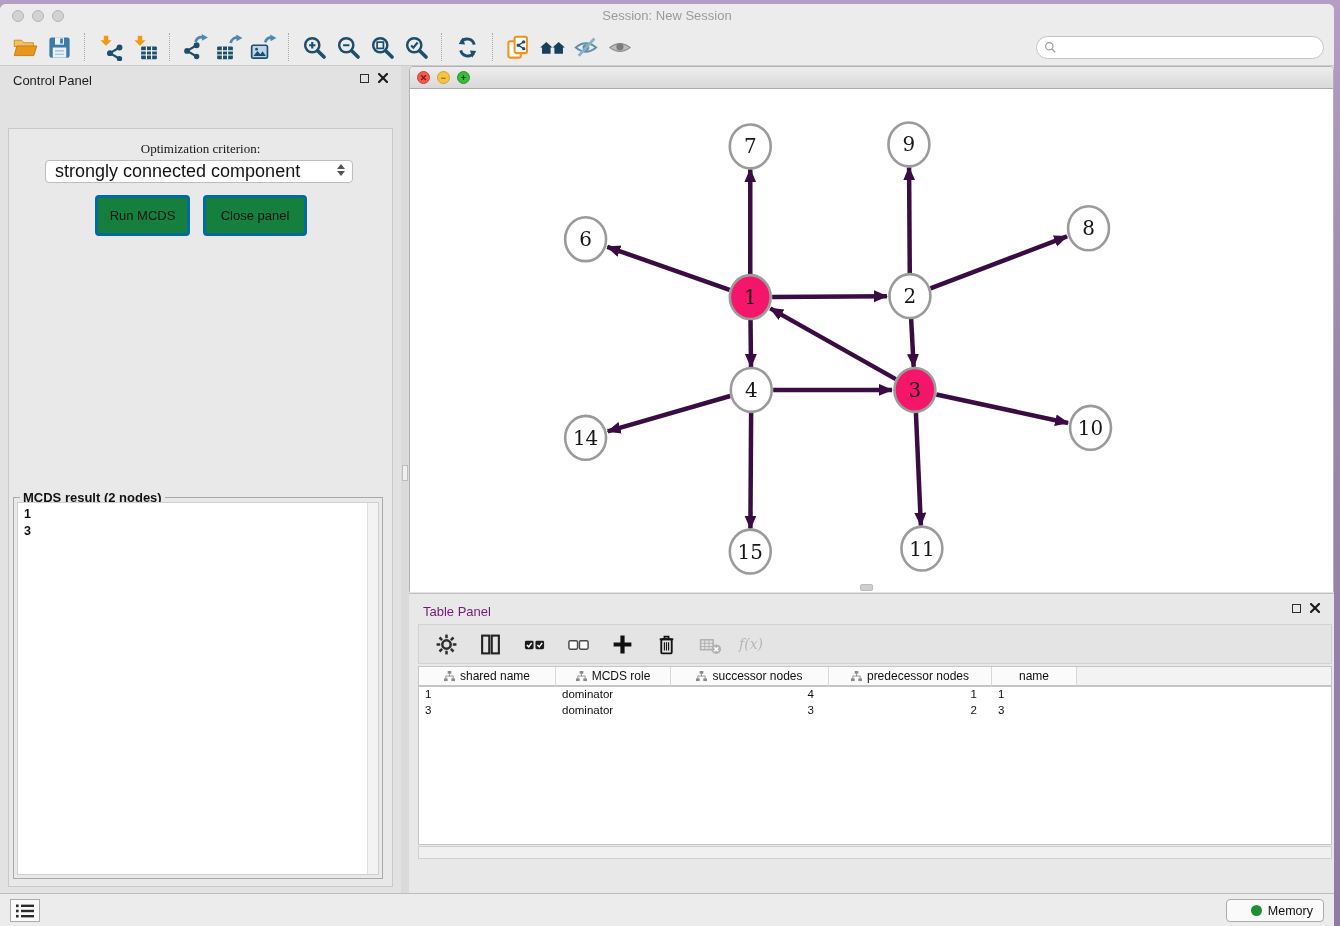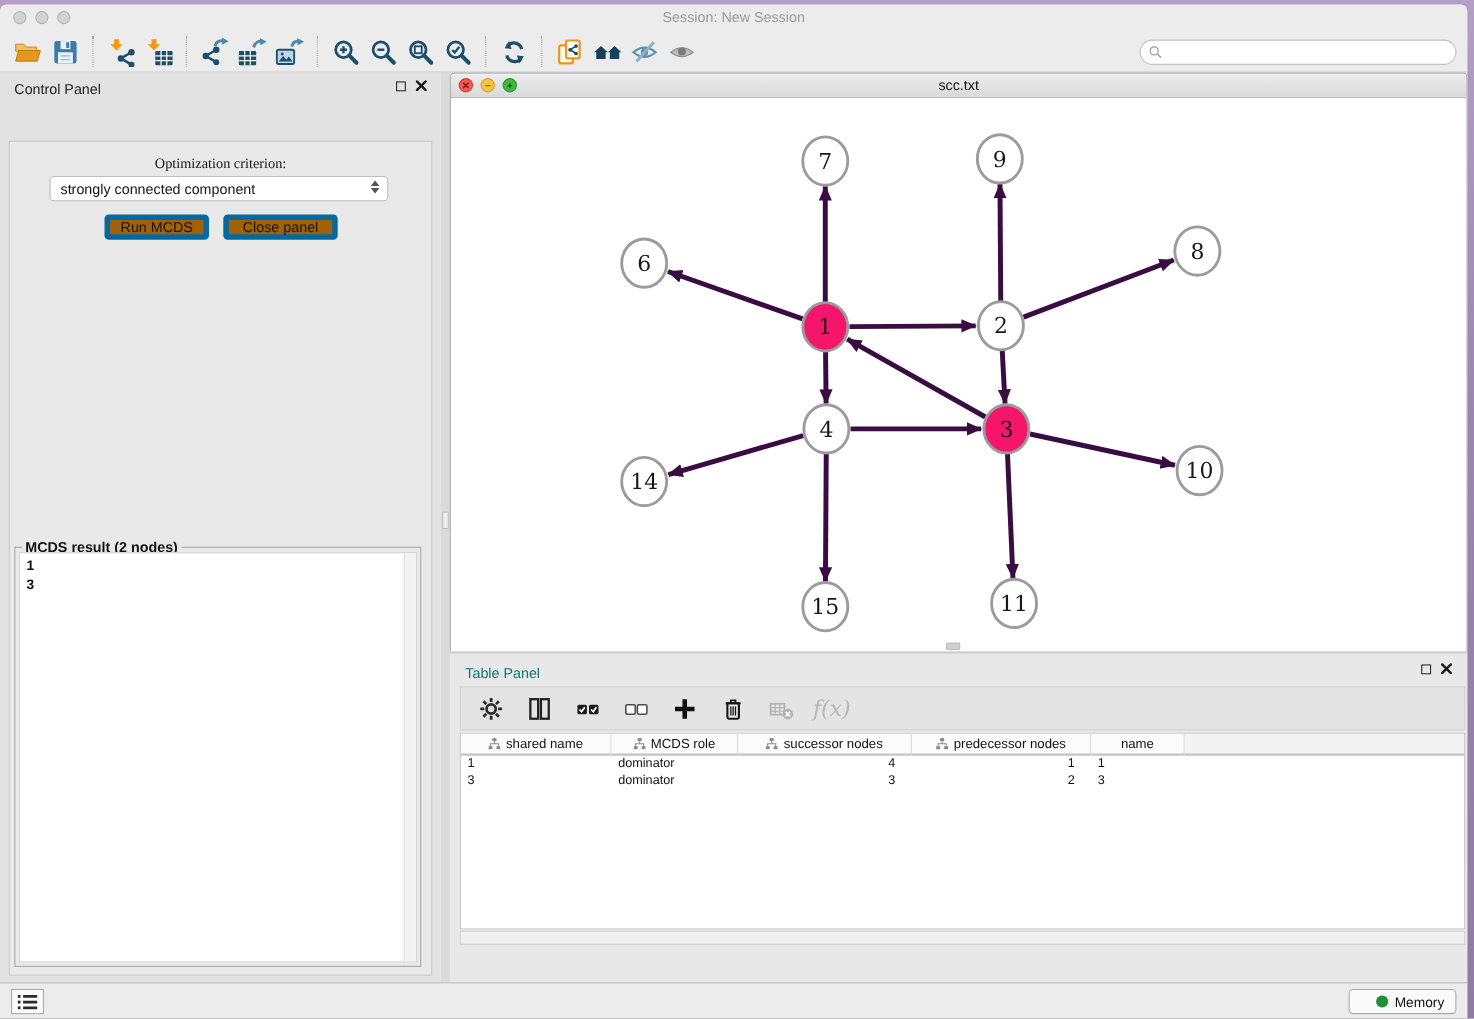--- a/index.html
+++ b/index.html
@@ -38,26 +38,26 @@
   .segmented { display:inline-flex; border:1px solid #b5b5b5; border-radius:5px; overflow:hidden; background:#fff; height:21px; }
   .seg { padding:2px 13px; font-size:13px; color:#161616; background:#fff; border-left:1px solid #c6c6c6;
     display:flex; align-items:center; white-space:nowrap; }
   .seg:first-child { border-left:none; }
   .seg.selected { background:#d5d5d5; color:#b4b4b4; }
   .cp-tabs { position:absolute; left:0; right:0; top:34px; text-align:center; }
   .cp-content { position:absolute; left:8px; right:8px; top:62px; bottom:6px;
     background:#e9e9e9; border:1px solid #c9c9c9; }
   .opt-label { position:absolute; left:0; right:0; top:12px; text-align:center; font-size:13px; color:#151515;font-family:Liberation Serif, serif; }
   .selectbox { position:absolute; left:36px; top:31px; width:308px; height:23px; background:#fff;
-    border:1px solid #bdbdbd; border-radius:4px; font-size:13px; color:#141414;
+    border:1px solid #bdbdbd; border-radius:4px; font-size:18px; color:#141414;
     display:flex; align-items:center; padding-left:9px; }
   .sel-arrows { position:absolute; right:7px; top:3px; display:flex; flex-direction:column; gap:2px; }
   .tri-up { width:0; height:0; border-left:4px solid transparent; border-right:4px solid transparent; border-bottom:5px solid #555; }
   .tri-dn { width:0; height:0; border-left:4px solid transparent; border-right:4px solid transparent; border-top:5px solid #555; }
-  .cp-btn { position:absolute; top:66px; height:23px; background:#a16207; border:5px solid #0369a1; border-radius:4px;
+  .cp-btn { position:absolute; top:66px; height:41px; background:#15803d; border:3px solid #0369a1; border-radius:4px;
     font-size:13px; color:#141414; font-family:"Liberation Sans",sans-serif; display:flex; align-items:center; justify-content:center; }
   .groupbox { position:absolute; left:4px; right:9px; top:368px; height:382px; border:1px solid #a9a9a9;font-weight:bold; }
   .groupbox-label { position:absolute; left:6px; top:-8px; background:#e9e9e9; padding:0 3px; font-size:13px; color:#111; }
   .result-area { position:absolute; left:3px; right:3px; top:4px; bottom:3px; background:#fff; border:1px solid #cfcfcf; }
   .result-pre { position:absolute; left:6px; top:3px; right:16px; bottom:2px; font-family:"Liberation Sans",sans-serif;
     font-size:12.5px; line-height:17px; color:#111; white-space:pre; overflow:hidden; }
   .result-scroll { position:absolute; right:0; top:0; bottom:0; width:11px; background:#f3f3f3; border-left:1px solid #ddd; }
 
   
   .v-splitter { position:absolute; left:401px; top:62px; width:8px; height:827px; background:#dadada; }
@@ -73,26 +73,26 @@
     display:flex; align-items:center; justify-content:center; }
   .light.red { background:#f15b51; border:1px solid #d23b33; color:#7c140e; }
   .light.yellow { background:#f6c343; border:1px solid #d89f2b; color:#8a5d00; }
   .light.green { background:#3fb83e; border:1px solid #2d9230; color:#0c4c0e; }
   .net-title { position:absolute; left:0; right:0; top:3px; text-align:center; font-size:13px; color:#111; }
   .net-canvas { position:absolute; left:0; top:22px; width:923px; height:503px; background:#fff; }
   .net-grip { position:absolute; left:450px; bottom:1px; width:13px; height:7px; background:#cfcfcf; border:1px solid #bbb; border-radius:2px; }
 
   
   .table-panel { position:absolute; left:409px; top:589px; width:925px; height:300px; background:#e8e8e8; border-top:1px solid #c2c2c2; }
-  .tp-title { position:absolute; left:14px; top:10px; font-size:13px; color:#0f766e; }
+  .tp-title { position:absolute; left:14px; top:10px; font-size:13px; color:#701a75; }
   .tp-toolbar { position:absolute; left:9px; right:2px; top:30px; height:40px; background:#e4e4e4;
     border:1px solid #d2d2d2; display:flex; align-items:center; padding-left:12px; gap:14px; }
   .tp-btn { width:30px; height:30px; border:none; background:transparent; display:flex; align-items:center; justify-content:center; }
   .tp-btn svg { width:23px; height:23px; }
-  .fx-label { font-family:"DejaVu Serif", serif; font-style:italic; font-size:20px; color:#b7b7b7; }
+  .fx-label { font-family:"DejaVu Serif", serif; font-style:italic; font-size:14px; color:#b7b7b7; }
   .tbl { position:absolute; left:9px; right:2px; top:72px; bottom:48px; background:#fff; border:1px solid #c6c6c6; overflow:hidden; }
   .tbl-head { display:flex; height:20px; background:#fbfbfb; }
   .th { display:flex; align-items:center; justify-content:center; gap:5px; font-size:12px; color:#111;
     border-right:1px solid #d8d8d8; border-bottom:2px solid #c4c4c4; background:#fbfbfb; }
   .th-fill { flex:1; border-bottom:2px solid #c4c4c4; background:#f3f3f3; }
   .tr { display:flex; height:16px; }
   .td { font-size:11.5px; color:#101010; padding:1px 6px; overflow:hidden; white-space:nowrap; }
   .td.right { text-align:right; padding-right:15px; }
   .tp-scroll { position:absolute; left:9px; right:2px; bottom:34px; height:13px; background:#f0f0f0; border:1px solid #d0d0d0; }
   .tp-tabs { position:absolute; left:0; right:0; bottom:7px; text-align:center; }
@@ -319,21 +319,20 @@
       <div class="v-handle"></div>
     </div>
 
   <div class="net-window">
     <div class="net-titlebar">
       <div class="lights">
         <span class="light red">✕</span>
         <span class="light yellow">−</span>
         <span class="light green">+</span>
       </div>
-      <div class="net-title">scc.txt</div>
     </div>
     <div class="net-canvas">
       <svg id="graph-svg" width="923" height="503" viewBox="0 0 925 503">
         <defs>
           <marker id="arrowhead" markerUnits="userSpaceOnUse" markerWidth="17" markerHeight="15" refX="13" refY="6" orient="auto">
             <path id="arrow-path" d="M0,0 L14,6 L0,12 Z" fill="#3a0d42"></path>
           </marker>
         </defs>
         <g id="edges-group">
             <line x1="341" y1="186" x2="341" y2="80" stroke="#3a0d42" stroke-width="4.5" marker-end="url(#arrowhead)"></line>

